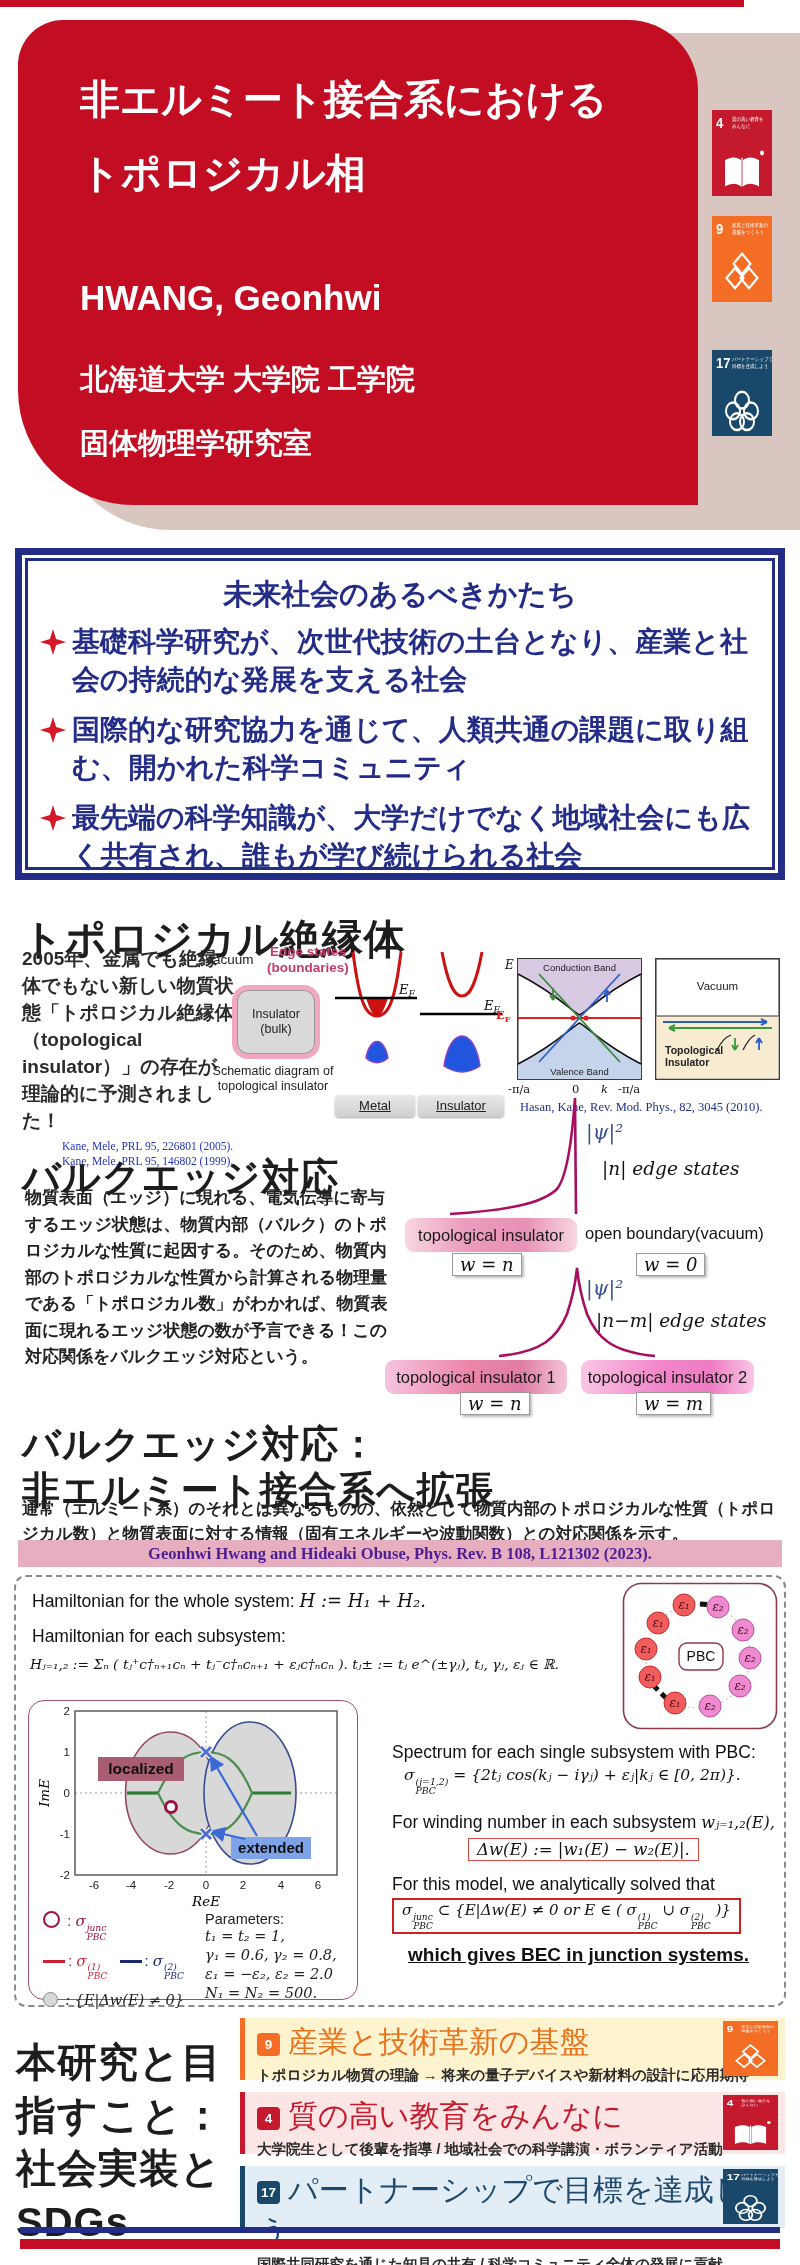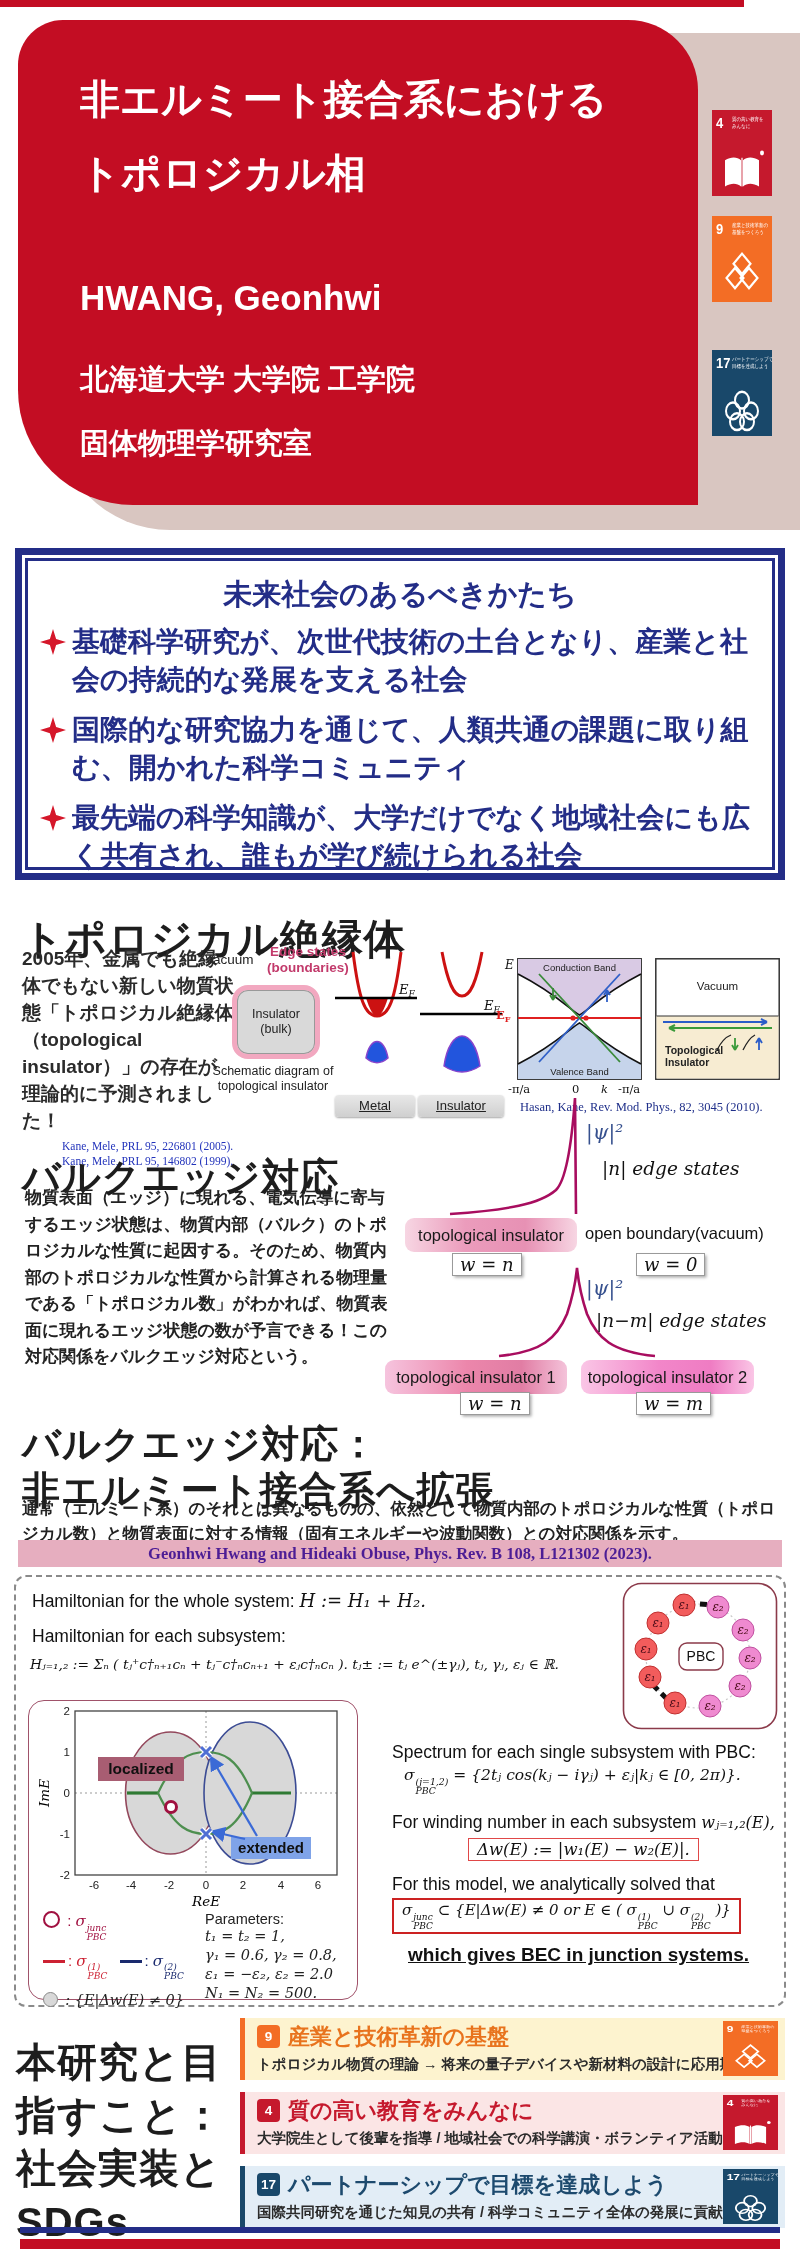--- a/index.html
+++ b/index.html
@@ -60,21 +60,21 @@
   .redfence{display:inline-block;border:1.6px solid #e04848;padding:1px 8px;}
   .plotbox{left:28px;top:1700px;width:330px;height:300px;border:1.6px solid #a0526a;border-radius:16px;box-sizing:border-box;}
   .ringbox{left:622px;top:1582px;width:156px;height:148px;}
   .leg-dash{display:inline-block;width:22px;height:3.5px;vertical-align:middle;margin-right:3px;}
   .leg-circle{display:inline-block;width:13px;height:13px;border-radius:50%;vertical-align:-2px;margin-right:3px;}
   .params{font-family:"DejaVu Serif","Liberation Serif",serif;font-style:italic;font-size:14.5px;line-height:1.3;color:#222;}
   
   .card{left:240px;width:545px;height:62px;border-left:5px solid;box-sizing:border-box;padding:4px 0 0 12px;}
   .badge{display:inline-block;width:23px;height:23px;border-radius:4px;color:#fff;font-size:13.5px;
          font-weight:bold;text-align:center;line-height:23px;vertical-align:3px;margin-right:8px;}
-  .c-title{font-size:22px;font-weight:bold;}
+  .c-title{font-size:30px;font-weight:normal;}
   .c-desc{font-size:14.5px;font-weight:bold;color:#2b2b2b;margin-top:3px;}
   .card .sdg-ic{position:absolute;right:7px;top:3px;width:55px;height:55px;}
   .bar-navy{left:20px;top:2227px;width:760px;height:6px;background:#232d87;}
   .bar-red{left:20px;top:2239px;width:760px;height:10px;background:#c30d23;}
 </style>
 </head>
 <body>
 
 <div id="page">
 

